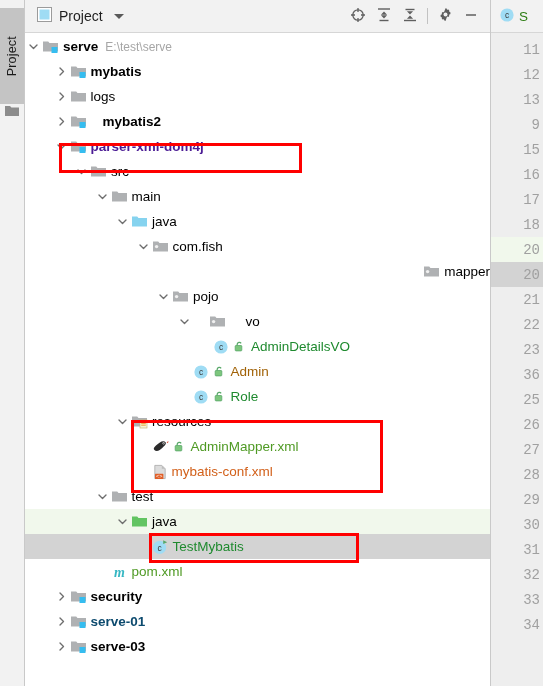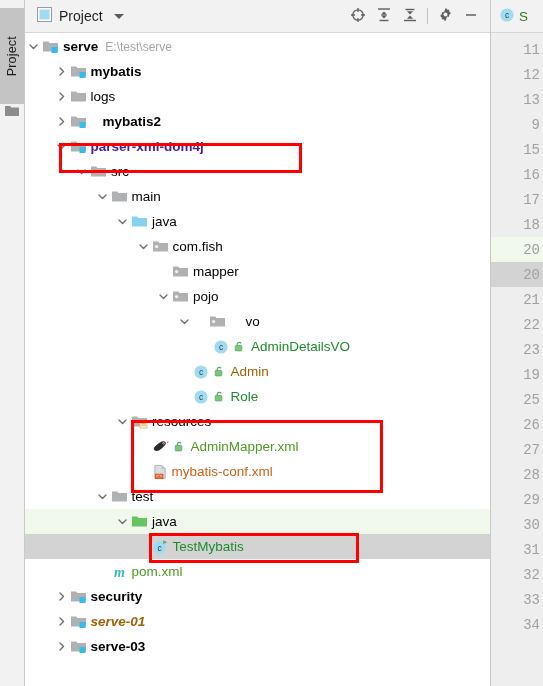--- a/index.html
+++ b/index.html
@@ -442,21 +442,21 @@
             </svg>
           </span>
           <span class="row-icon">
             <svg width="17" height="15" viewBox="0 0 17 15">
               <path d="M1 2.5h5.2l1.3 1.5H16v8.5H1z" fill="#afb1b3"></path>
               <circle cx="4.6" cy="7.6" r="1.7" fill="#f0f0f0"></circle>
             </svg>
           </span>
           <span class="row-label" style="color: rgb(0, 0, 0);">com.fish</span>
         </div>
-        <div class="row" style="padding-left: 130px;">
+        <div class="row" style="padding-left: 130px; justify-content: flex-end;">
           <span class="twisty"></span>
           <span class="row-icon">
             <svg width="17" height="15" viewBox="0 0 17 15">
               <path d="M1 2.5h5.2l1.3 1.5H16v8.5H1z" fill="#afb1b3"></path>
               <circle cx="4.6" cy="7.6" r="1.7" fill="#f0f0f0"></circle>
             </svg>
           </span>
           <span class="row-label" style="color: rgb(0, 0, 0);">mapper</span>
         </div>
         <div class="row" style="padding-left: 130px;">
@@ -645,21 +645,21 @@
             <svg width="11" height="11" viewBox="0 0 11 11">
               <path d="M4 2l3.5 3.5L4 9" fill="none" stroke="#6e6e6e" stroke-width="1.35" stroke-linecap="round" stroke-linejoin="round"></path>
             </svg>
           </span>
           <span class="row-icon">
             <svg width="17" height="15" viewBox="0 0 17 15">
               <path d="M1 2.5h5.2l1.3 1.5H16v8.5H1z" fill="#afb1b3"></path>
               <rect x="9.5" y="8" width="6" height="6" fill="#35bdf0"></rect>
             </svg>
           </span>
-          <span class="row-label bold" style="color: #a16207; font-style: italic;">serve-01</span>
+          <span class="row-label bold" style="color: #0c4a6e;">serve-01</span>
         </div>
         <div class="row" style="padding-left: 27.5px;">
           <span class="twisty">
             <svg width="11" height="11" viewBox="0 0 11 11">
               <path d="M4 2l3.5 3.5L4 9" fill="none" stroke="#6e6e6e" stroke-width="1.35" stroke-linecap="round" stroke-linejoin="round"></path>
             </svg>
           </span>
           <span class="row-icon">
             <svg width="17" height="15" viewBox="0 0 17 15">
               <path d="M1 2.5h5.2l1.3 1.5H16v8.5H1z" fill="#afb1b3"></path>
@@ -724,21 +724,21 @@
         <div class="gutter-row">
           <span class="gutter-num">21</span>
         </div>
         <div class="gutter-row">
           <span class="gutter-num">22</span>
         </div>
         <div class="gutter-row">
           <span class="gutter-num">23</span>
         </div>
         <div class="gutter-row">
-          <span class="gutter-num">19</span>
+          <span class="gutter-num">36</span>
         </div>
         <div class="gutter-row">
           <span class="gutter-num">25</span>
         </div>
         <div class="gutter-row">
           <span class="gutter-num">26</span>
         </div>
         <div class="gutter-row">
           <span class="gutter-num">27</span>
         </div>

